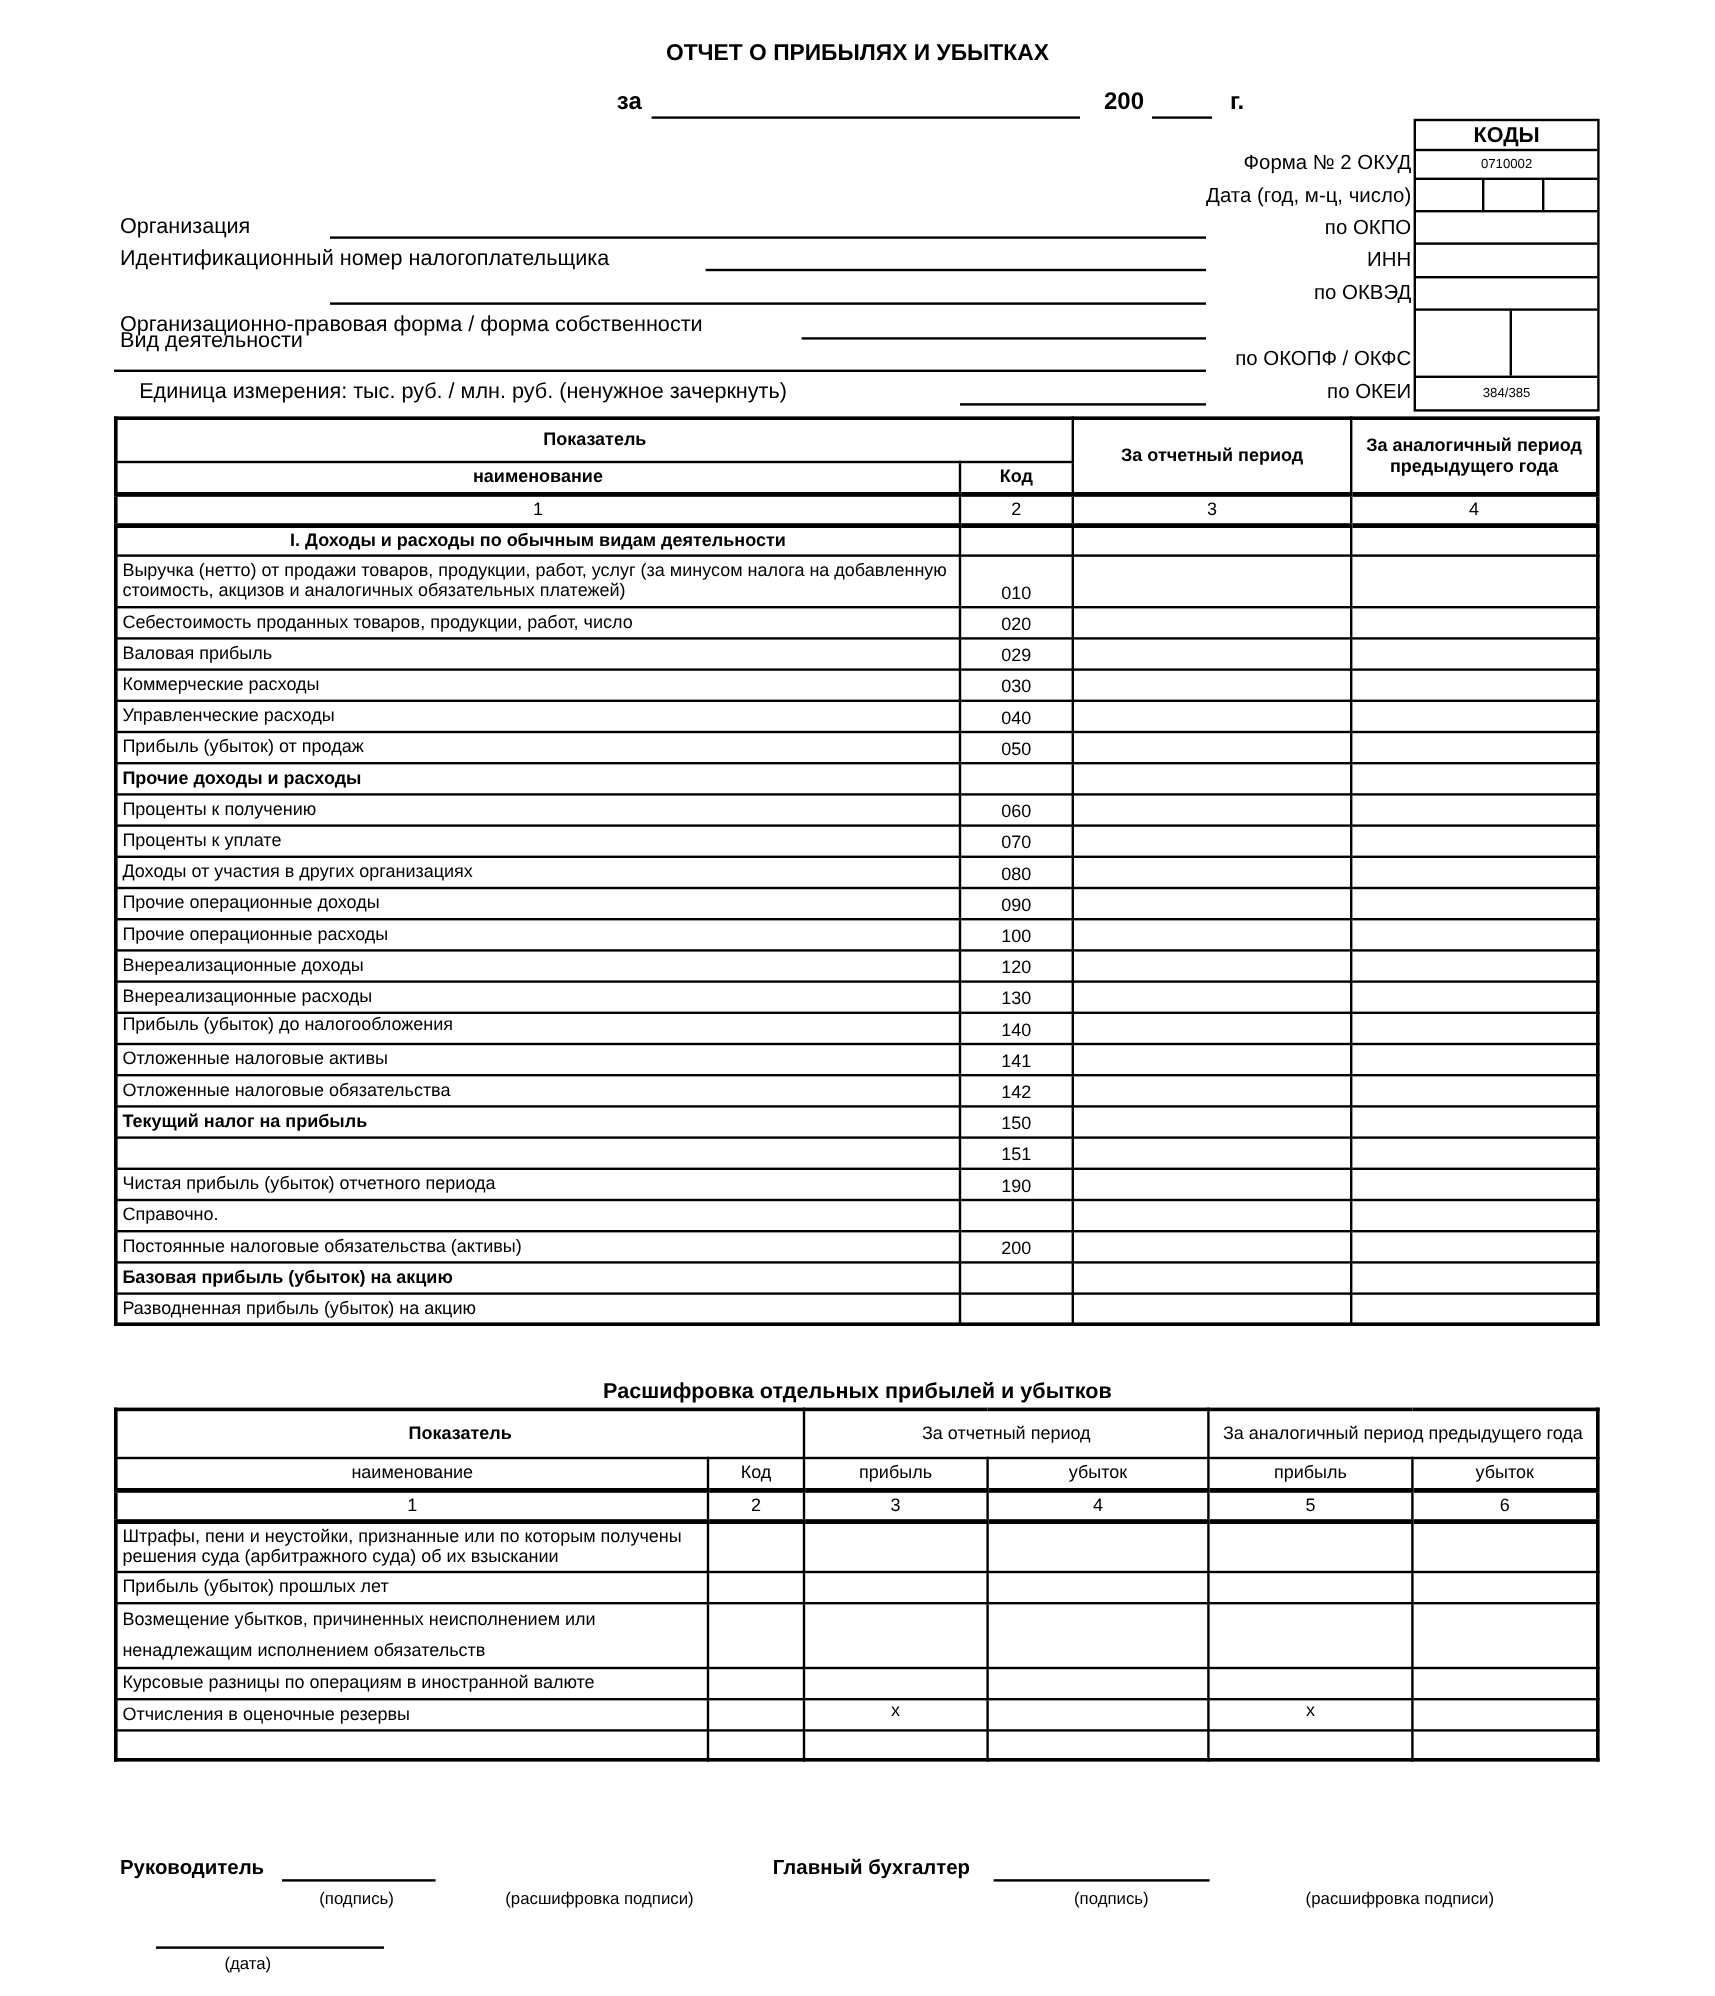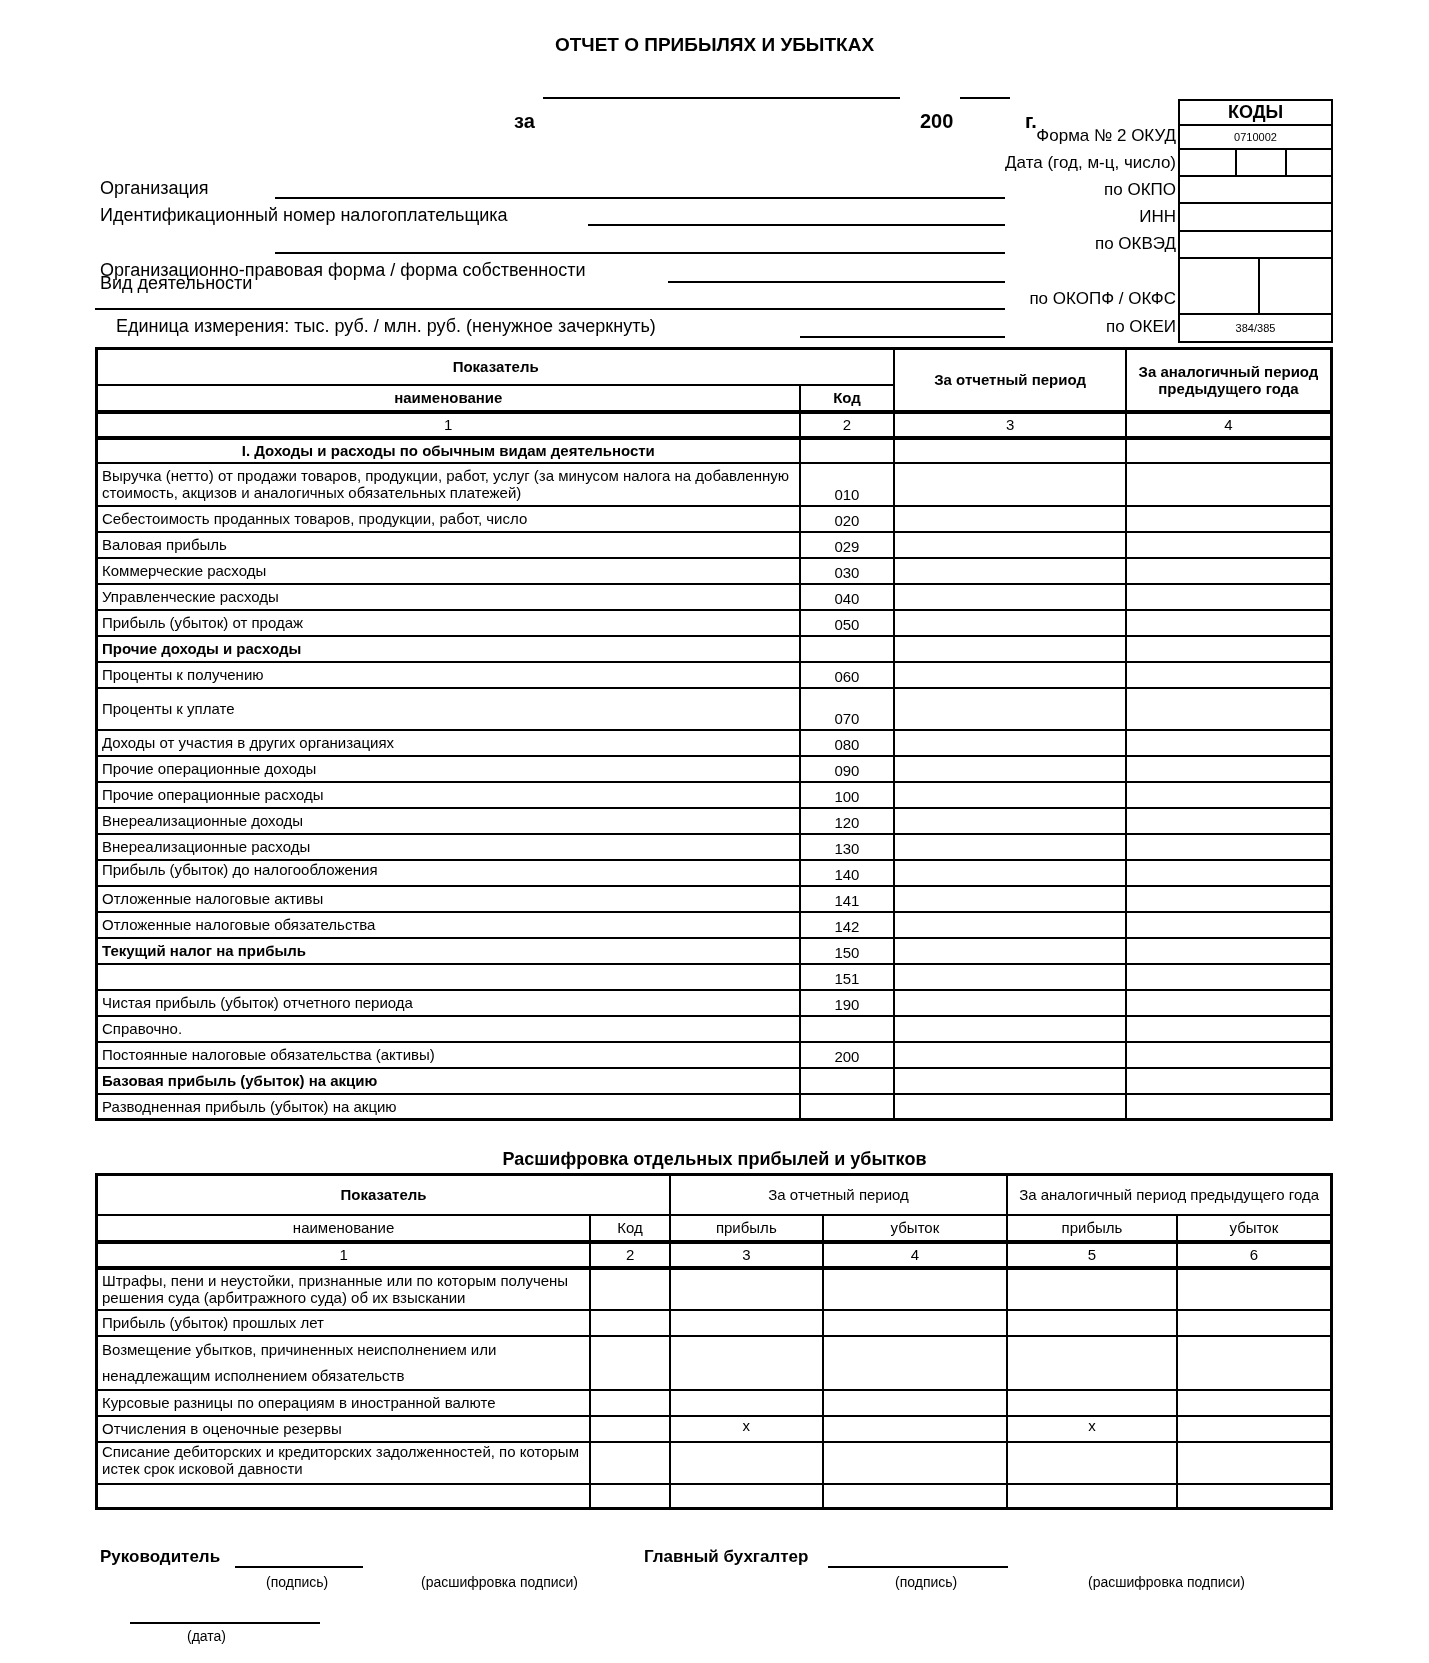--- a/index.html
+++ b/index.html
@@ -1,19 +1,19 @@
 <!DOCTYPE html>
 <html><head>
 <meta charset="utf-8">
 <style>
   html, body { margin:0; padding:0; background:#fff; }
   body { width:1429px; height:1663px; position:relative; font-family:"Liberation Sans", sans-serif; color:#000; overflow:hidden; }
   .abs { position:absolute; }
   .title { left:0; width:1429px; top:34px; text-align:center; font-weight:bold; font-size:19px; }
-  .period { top:74px; font-weight:bold; font-size:20px;margin-top:36px; }
+  .period { top:74px; font-weight:bold; font-size:20px; }
   .uline { border-bottom:2px solid #000; height:0; position:absolute; }
   .lbl { font-size:18px; position:absolute; white-space:nowrap; }
   .rlbl { font-size:17px; position:absolute; white-space:nowrap; text-align:right; }
   .codes { position:absolute; left:1178px; top:99px; width:155px; border:2px solid #000; box-sizing:border-box; }
   .codes .r { border-bottom:2px solid #000; box-sizing:border-box; text-align:center; font-size:11px; display:flex; align-items:center; justify-content:center; }
   .codes .r:last-child { border-bottom:none; }
   table { border-collapse:collapse; position:absolute; }
   td { border:2px solid #000; padding:0 4px; font-size:15px; box-sizing:border-box; vertical-align:middle; }
   .main td.code { text-align:center; vertical-align:bottom; padding-bottom:2px; }
   .bold { font-weight:bold; }
@@ -142,21 +142,21 @@
         <td class="code"></td>
         <td></td>
         <td></td>
       </tr>
   <tr style="height:26px;">
         <td>Проценты к получению</td>
         <td class="code">060</td>
         <td></td>
         <td></td>
       </tr>
-  <tr style="height:42px;">
+  <tr style="height:26px;">
         <td>Проценты к уплате</td>
         <td class="code">070</td>
         <td></td>
         <td></td>
       </tr>
   <tr style="height:26px;">
         <td>Доходы от участия в других организациях</td>
         <td class="code">080</td>
         <td></td>
         <td></td>
@@ -313,28 +313,20 @@
         <td></td>
   </tr>
   <tr style="height:26px;">
     <td>Отчисления в оценочные резервы</td>
     <td></td>
         <td class="c" style="vertical-align:top;">x</td>
         <td></td>
         <td class="c" style="vertical-align:top;">x</td>
         <td></td>
   </tr>
-  <tr style="height:42px;">
-    <td style="line-height:17px; vertical-align:top;">Списание дебиторских и кредиторских задолженностей, по которым истек срок исковой давности</td>
-    <td></td>
-        <td class="c"></td>
-        <td></td>
-        <td class="c"></td>
-        <td></td>
-  </tr>
   <tr style="height:25px;">
     <td></td>
     <td></td>
         <td></td>
         <td></td>
         <td></td>
         <td></td>
   </tr>
 </tbody>
   </table>

